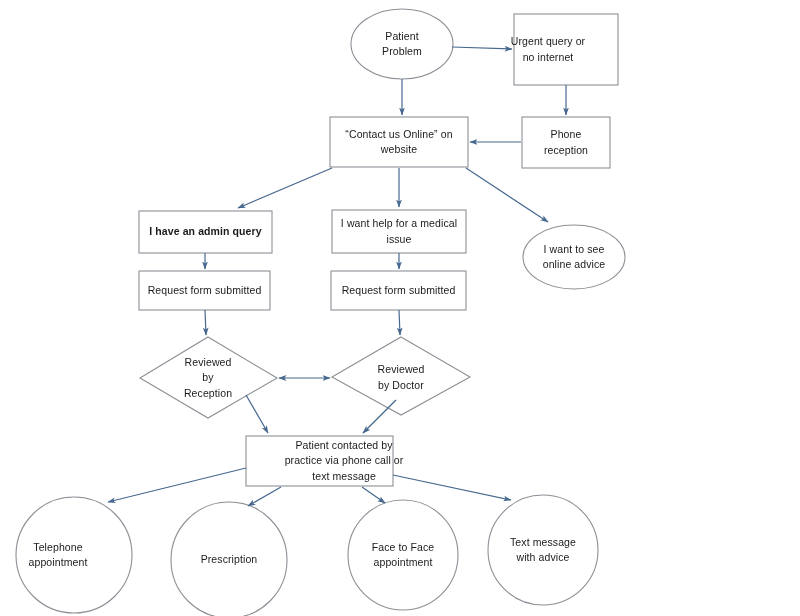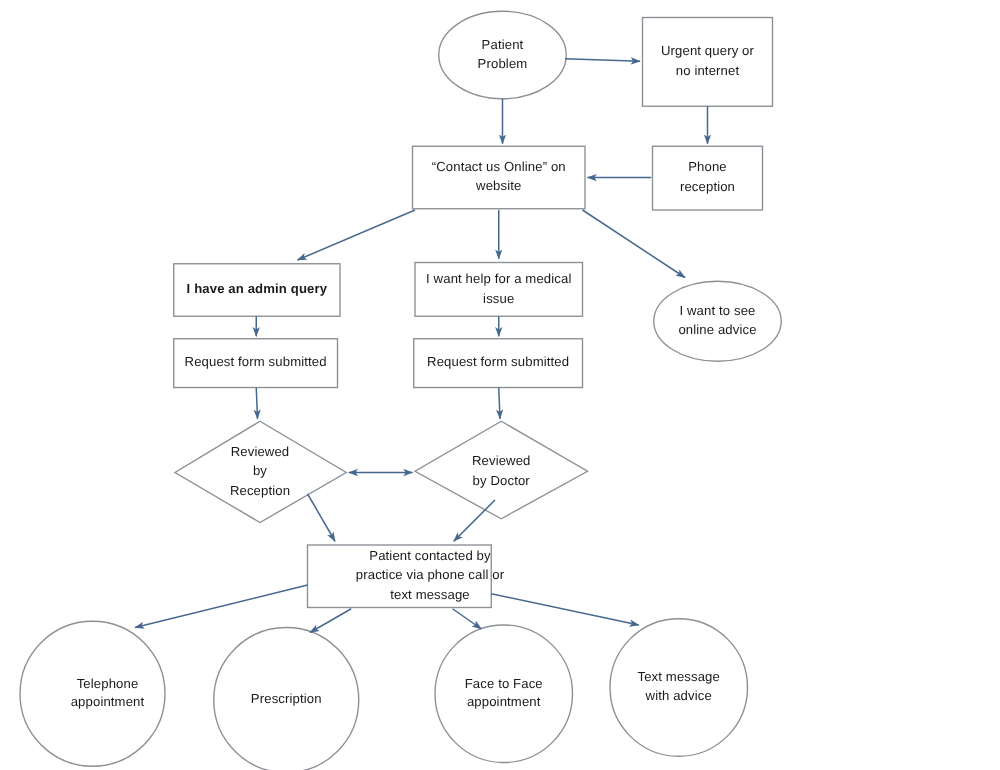--- a/index.html
+++ b/index.html
@@ -126,21 +126,21 @@
     <line class="edge-line" x1="281" y1="487" x2="248" y2="506" marker-end="url(#arrowhead)"></line>
 
     <line class="edge-line" x1="362" y1="487" x2="385" y2="503" marker-end="url(#arrowhead)"></line>
 
     <line class="edge-line" x1="393" y1="475" x2="511" y2="500" marker-end="url(#arrowhead)"></line>
   </svg>
 
   <div class="node-label" style="left:352px; top:9px; width:100px; height:70px;">Patient
 Problem</div>
 
-  <div class="node-label" style="left:514px; top:14px; width:104px; height:71px;">Urgent query or
+  <div class="node-label" style="left:496px; top:14px; width:104px; height:71px;">Urgent query or
 no internet</div>
 
   <div class="node-label" style="left:522px; top:117px; width:88px; height:51px;border-radius:25px;">Phone
 reception</div>
 
   <div class="node-label" style="left:330px; top:117px; width:138px; height:50px;">“Contact us Online” on
 website</div>
 
   <div class="node-label" style="left:139px; top:211px; width:133px; height:42px;font-weight:bold;">I have an admin query</div>
 
@@ -158,21 +158,21 @@
 by
 Reception</div>
 
   <div class="node-label" style="left:351px; top:355px; width:100px; height:45px;">Reviewed
 by Doctor</div>
 
   <div class="node-label" style="left:246px; top:436px; width:160px; height:50px;padding-left:18px;">Patient contacted by
 practice via phone call or
 text message</div>
 
-  <div class="node-label" style="left:28px; top:497px; width:116px; height:116px;">Telephone
+  <div class="node-label" style="left:0; top:497px; width:116px; height:116px;">Telephone
 appointment</div>
 
   <div class="node-label" style="left:171px; top:502px; width:116px; height:116px;">Prescription</div>
 
   <div class="node-label" style="left:348px; top:500px; width:110px; height:110px;">Face to Face
 appointment</div>
 
   <div class="node-label" style="left:488px; top:495px; width:110px; height:110px;">Text message
 with advice</div>
 

